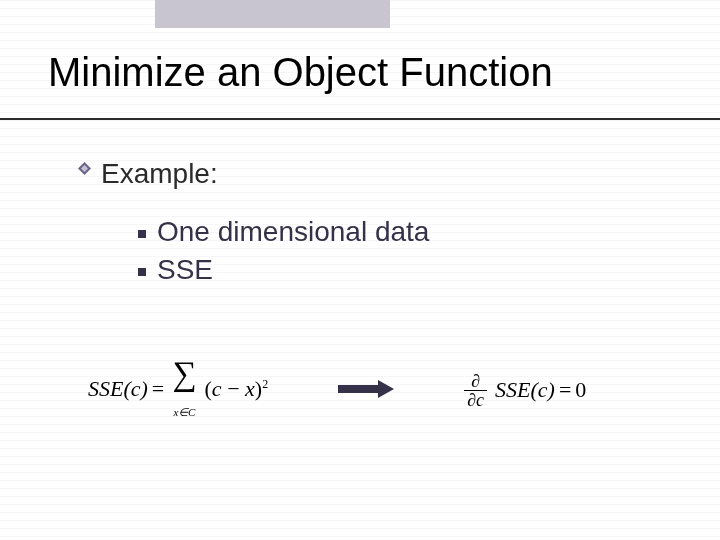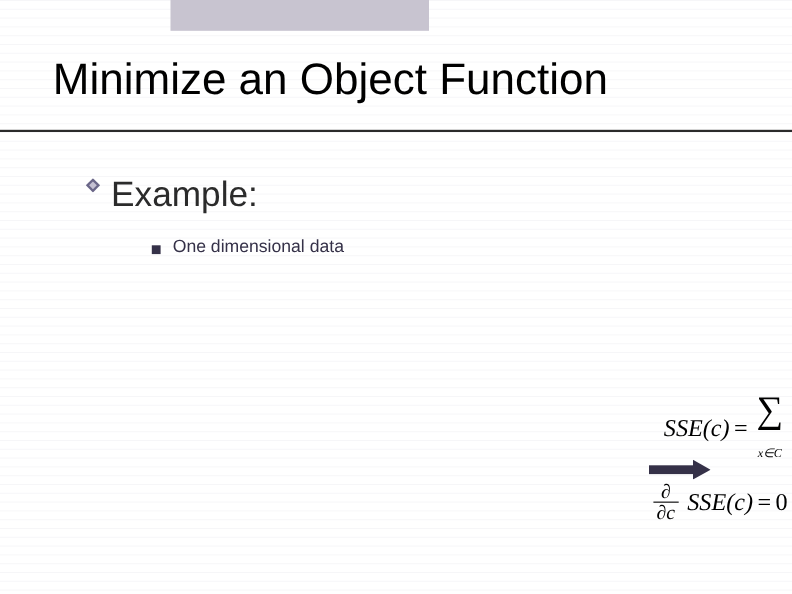--- a/index.html
+++ b/index.html
@@ -59,21 +59,21 @@
     width: 13px;
     height: 13px;
     flex: 0 0 13px;
     margin-right: 10px;
     margin-top: 4px;
     align-self: flex-start;
     position: relative;
   }
   .diamond-icon svg { display: block; }
   .bullet-main-text {
-    font-size: 32px;
+    font-size: 28px;
     color: #2b2b2b;
   }
   .sublist {
     position: absolute;
     top: 216px;
     left: 138px;
   }
   .sub-item {
     display: flex;
     align-items: center;
@@ -81,31 +81,30 @@
   }
   .square-icon {
     width: 8px;
     height: 8px;
     background-color: #353148;
     margin-right: 11px;
     margin-top: 4px;
     flex: 0 0 8px;
   }
   .sub-text {
-    font-size: 16px;
+    font-size: 28px;
     color: #353148;
   }
   .formula-row {
     position: absolute;
     top: 360px;
     left: 88px;
     right: 40px;
     display: flex;
-    align-items: flex-end;
-    flex-direction: column;
+    align-items: center;
   }
   .formula {
     font-family: "Times New Roman", Times, serif;
     font-size: 22px;
     font-style: italic;
     color: #000000;
     display: flex;
     align-items: center;
   }
   .eq-left {
@@ -187,30 +186,37 @@
       </svg>
     </span>
     <span class="bullet-main-text">Example:</span>
   </div>
 
   <div class="sublist">
     <div class="sub-item">
       <span class="square-icon"></span>
       <span class="sub-text">One dimensional data</span>
     </div>
+    <div class="sub-item">
+      <span class="square-icon"></span>
+      <span class="sub-text">SSE</span>
+    </div>
   </div>
 
   <div class="formula-row">
 
     <span class="formula eq-left">
       <span>SSE(c)</span>
       <span class="not-italic">=</span>
       <span class="sum-block">
         <span class="sum-sigma">∑</span>
         <span class="sum-sub">x∈C</span>
+      </span>
+      <span class="paren-term">
+        <span class="not-italic">(</span><span>c</span><span class="not-italic"> − </span><span>x</span><span class="not-italic">)</span><span class="sup">2</span>
       </span>
     </span>
 
     <span class="arrow">
       <svg width="56" height="18" viewBox="0 0 56 18">
         <rect x="0" y="5" width="40" height="8" fill="#353148"></rect>
         <polygon points="40,0 56,9 40,18" fill="#353148"></polygon>
       </svg>
     </span>
 

